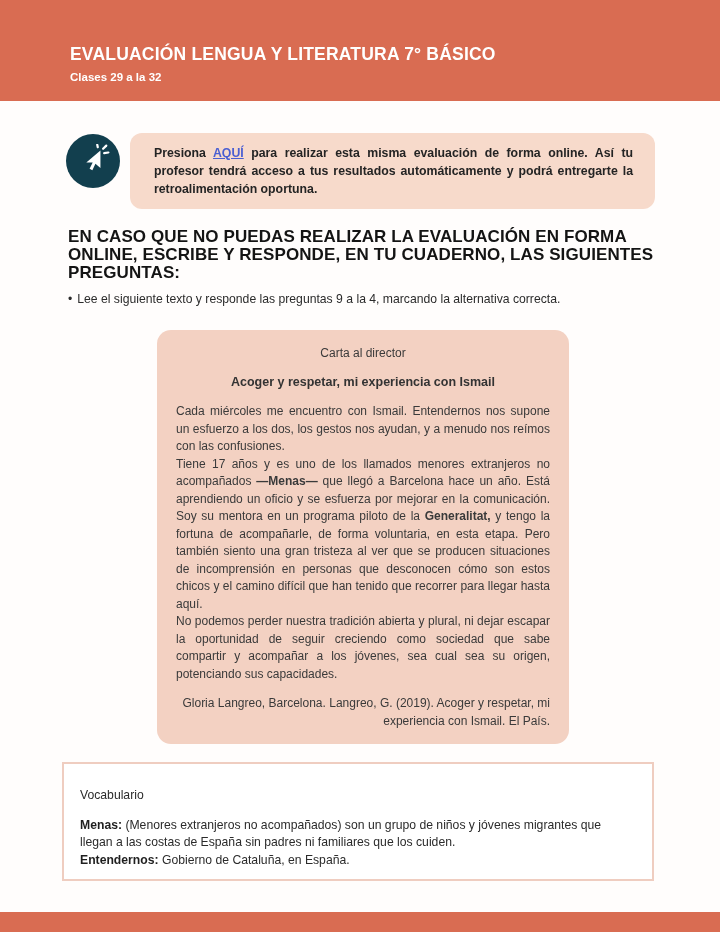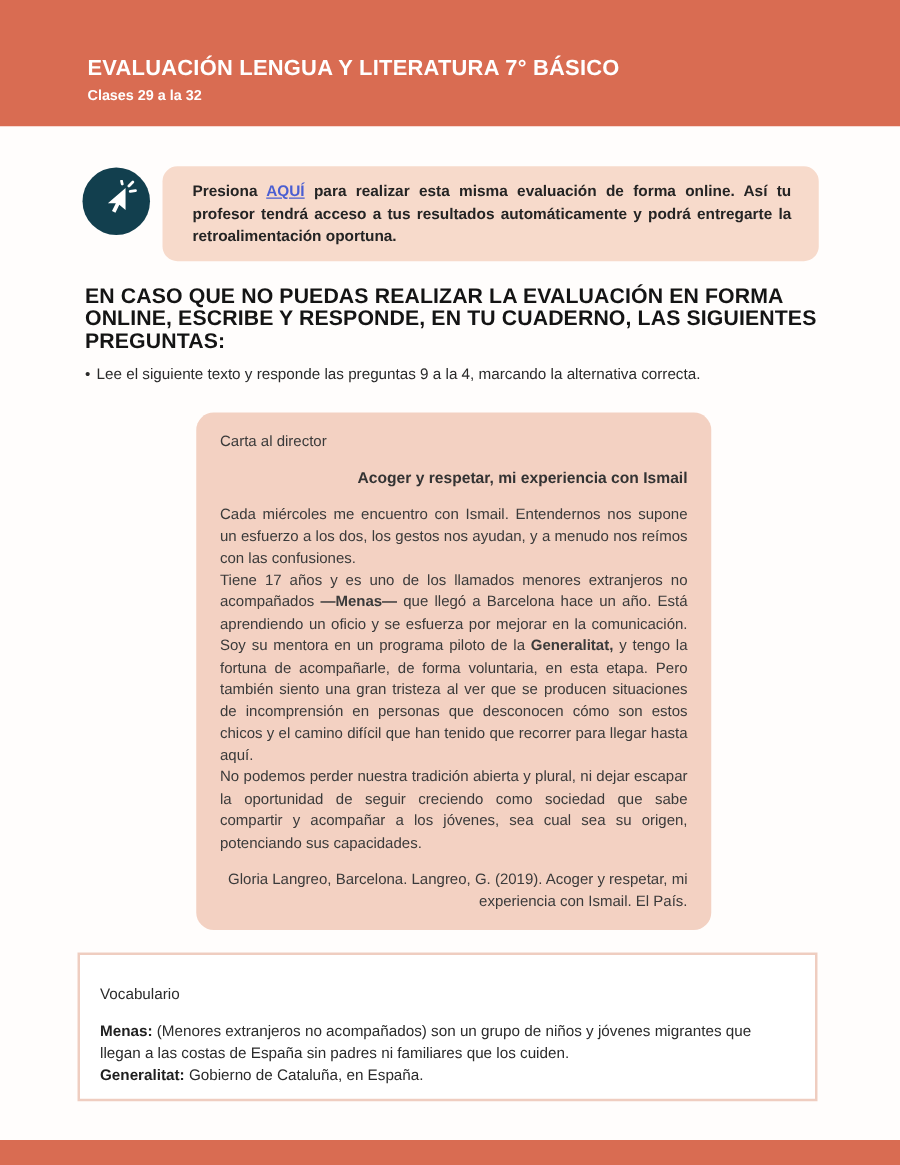--- a/index.html
+++ b/index.html
@@ -67,23 +67,23 @@
   .bullet-row .marker { margin-right: 5px; }
 
   
   .card {
     position: absolute; left: 157px; top: 330px;
     width: 412px;
     background: #F3D1C2; border-radius: 14px;
     padding: 15px 19px 14px 19px;
     font-size: 12px; line-height: 17.5px; color: #3A3A3A;
   }
-  .kicker { margin-bottom: 11px; }
+  .kicker { margin-bottom: 11px; text-align: center; }
   .card-title {
-    font-size: 12.5px; font-weight: bold; text-align: right;
+    font-size: 12.5px; font-weight: bold; text-align: center;
     color: #333333; margin-bottom: 12px;
   }
   .paras { margin-top: 10px; }
   .para { text-align: justify; }
   .citation {
     margin-top: 12px; text-align: right; color: #3A3A3A;
   }
 
   
   .vocab {
@@ -150,19 +150,19 @@
       </div>
     <p class="citation">Gloria Langreo, Barcelona. Langreo, G. (2019). Acoger y respetar, mi experiencia con Ismail. El País.</p>
   </article>
 
   <section class="vocab">
     <p class="vocab-title">Vocabulario</p>
     <div>
 
         <p class="vocab-entry"><b>Menas:</b><span> (Menores extranjeros no acompañados) son un grupo de niños y jóvenes migrantes que llegan a las costas de España sin padres ni familiares que los cuiden.</span></p>
 
-        <p class="vocab-entry"><b>Generalitat:</b><span> Gobierno de Cataluña, en España.</span></p>
+        <p class="vocab-entry"><b>Entendernos:</b><span> Gobierno de Cataluña, en España.</span></p>
       </div>
   </section>
 
   <footer class="footer-band"></footer>
 
 </div>
 
 </body></html>

